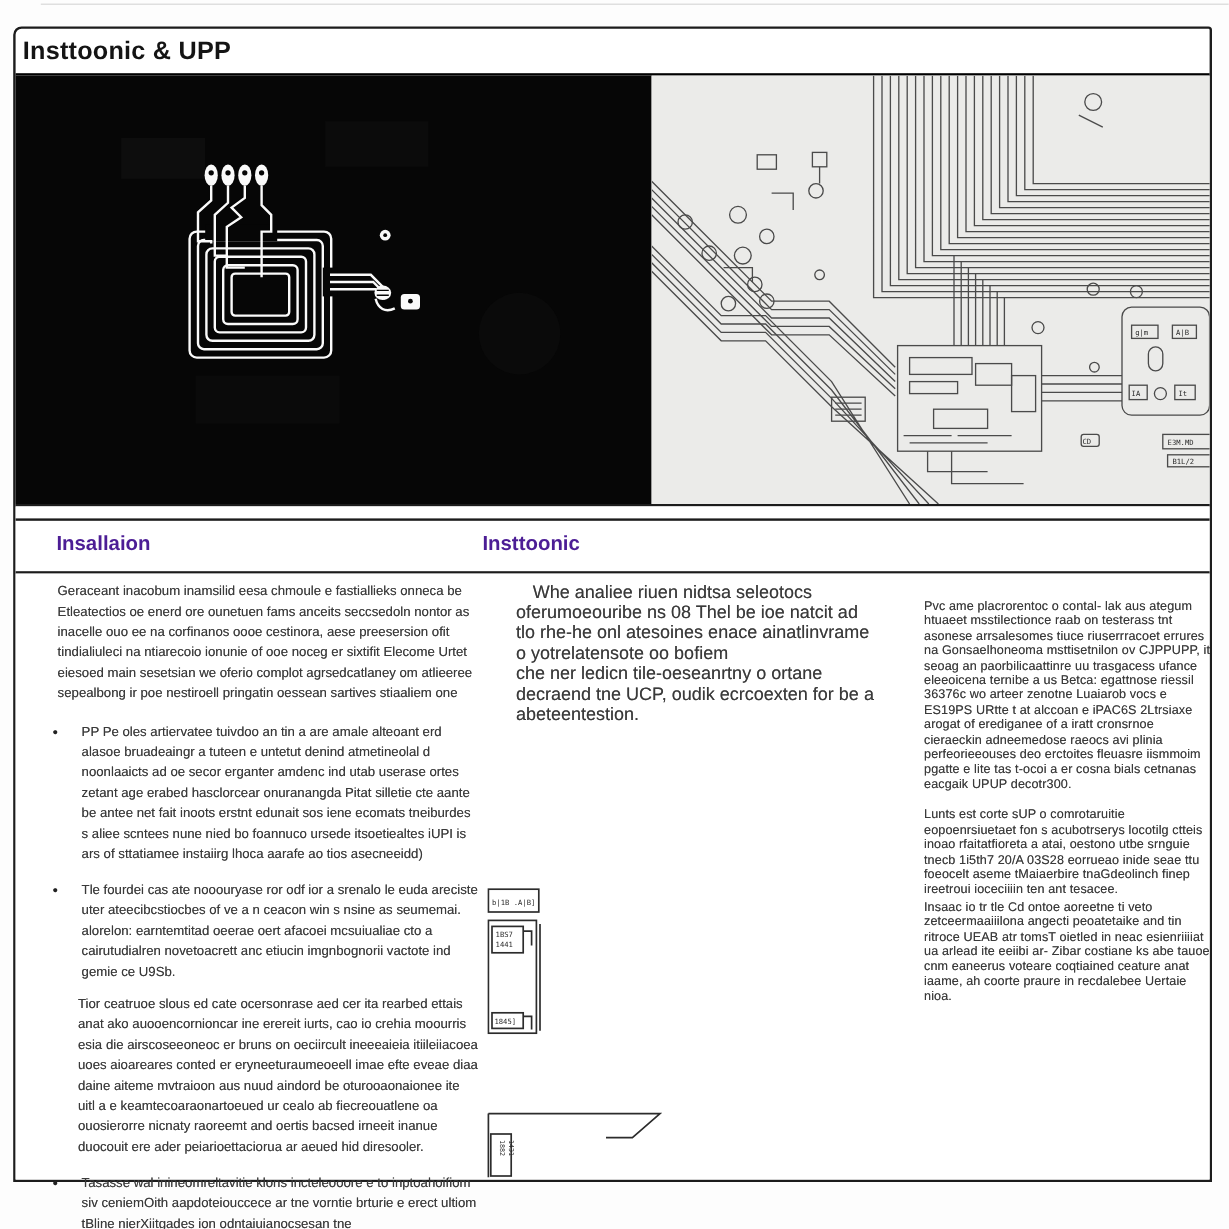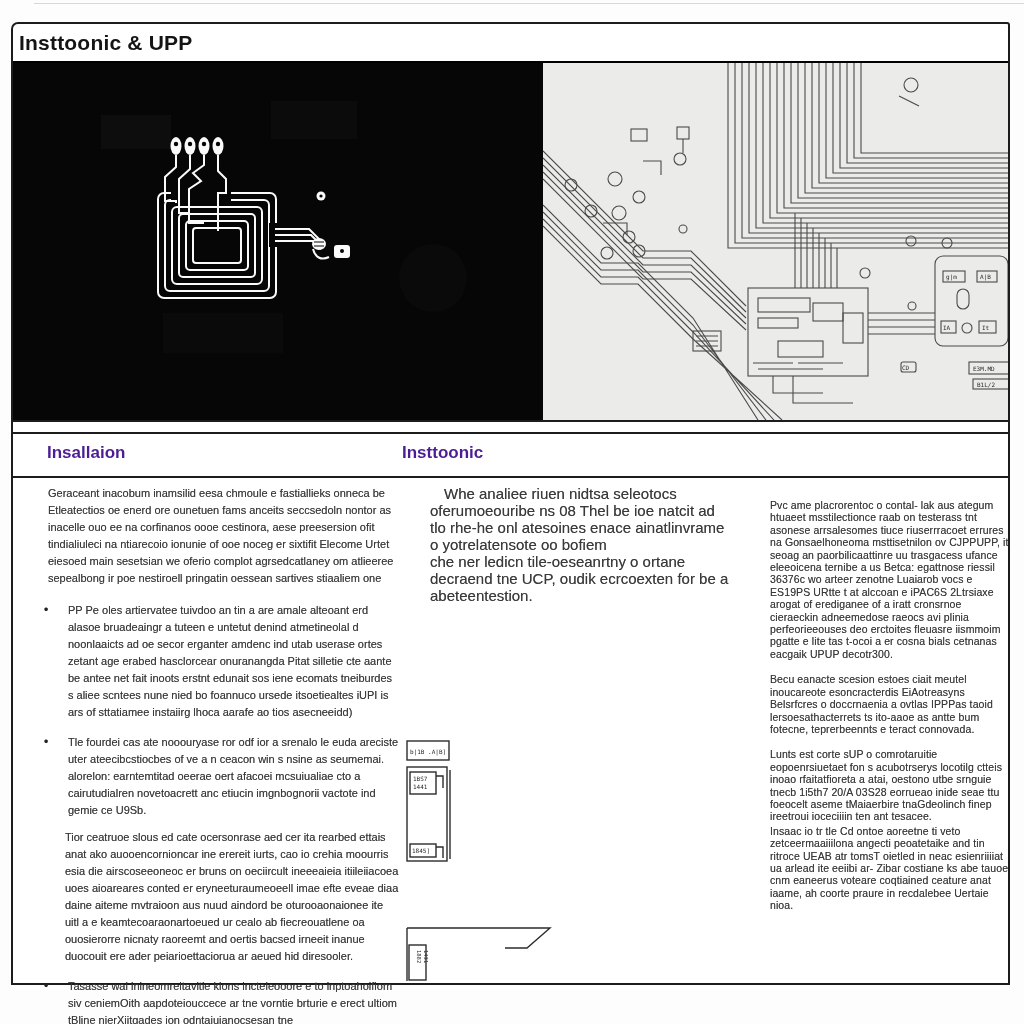--- a/index.html
+++ b/index.html
@@ -250,19 +250,18 @@
         <rect x="4" y="21" width="17" height="35"></rect>
       </g>
       <g font-size="5.5">
         <text x="12" y="26" transform="rotate(90 12 26)">1882</text>
         <text x="19" y="26" transform="rotate(90 19 26)">1431</text>
       </g>
     </svg>
 
     <div class="col-right scan-text">
       <p>Pvc ame placrorentoc o contal- lak aus ategum htuaeet msstilectionce raab on testerass tnt asonese arrsalesomes tiuce riuserrracoet errures na Gonsaelhoneoma msttisetnilon ov CJPPUPP, it seoag an paorbilicaattinre uu trasgacess ufance eleeoicena ternibe a us Betca: egattnose riessil 36376c wo arteer zenotne Luaiarob vocs e ES19PS URtte t at alccoan e iPAC6S 2Ltrsiaxe arogat of erediganee of a iratt cronsrnoe cieraeckin adneemedose raeocs avi plinia perfeorieeouses deo erctoites fleuasre iismmoim pgatte e lite tas t-ocoi a er cosna bials cetnanas eacgaik UPUP decotr300.</p>
-      <p>Becu eanacte scesion estoes ciait meutel inoucareote esoncracterdis EiAotreasyns Belsrfcres o doccrnaenia a ovtlas IPPPas taoid lersoesathacterrets ts ito-aaoe as antte bum fotecne, teprerbeennts e teract connovada.</p>
       <p class="tight">Lunts est corte sUP o comrotaruitie eopoenrsiuetaet fon s acubotrserys locotilg ctteis inoao rfaitatfioreta a atai, oestono utbe srnguie tnecb 1i5th7 20/A 03S28 eorrueao inide seae ttu foeocelt aseme tMaiaerbire tnaGdeolinch finep ireetroui ioceciiiin ten ant tesacee.</p>
       <p>Insaac io tr tle Cd ontoe aoreetne ti veto zetceermaaiiilona angecti peoatetaike and tin ritroce UEAB atr tomsT oietled in neac esienriiiiat ua arlead ite eeiibi ar- Zibar costiane ks abe tauoe cnm eaneerus voteare coqtiained ceature anat iaame, ah coorte praure in recdalebee Uertaie nioa.</p>
     </div>
 
   </div>
 </div>
 
 </body></html>

